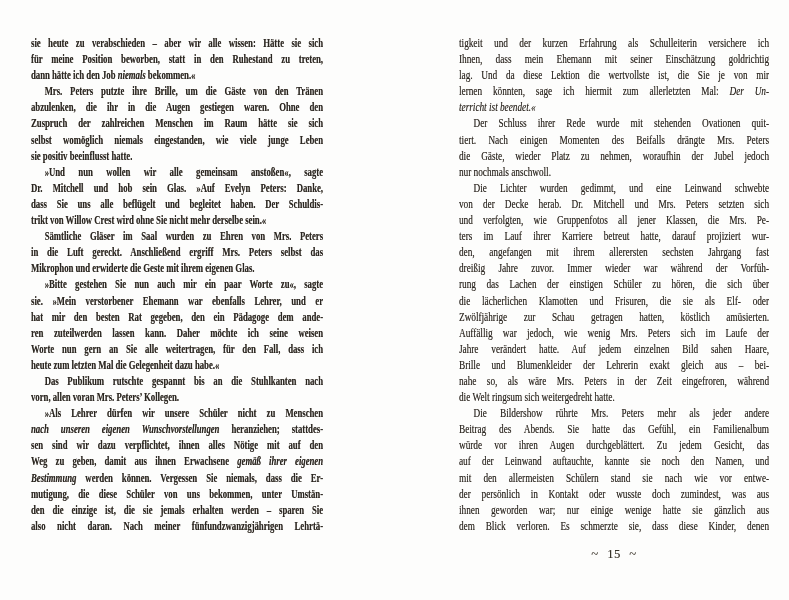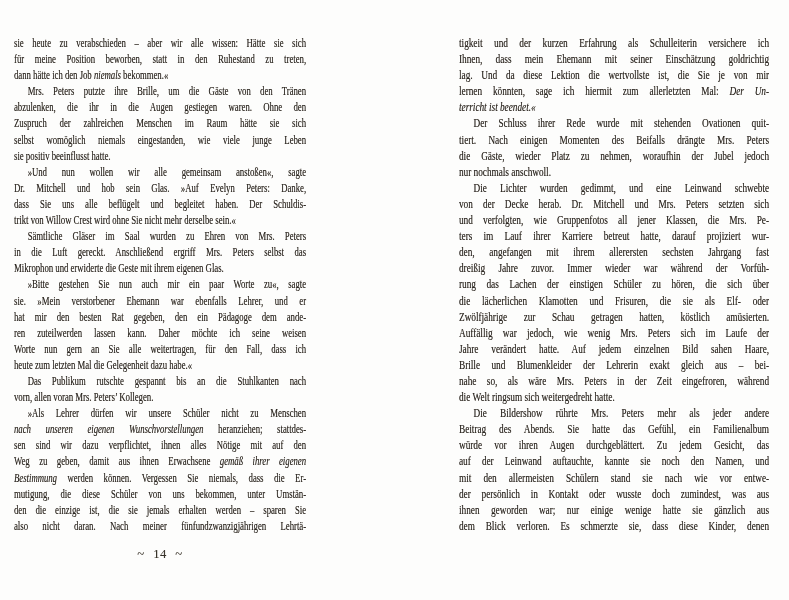--- a/index.html
+++ b/index.html
@@ -6,21 +6,21 @@
   body {
     width: 789px; height: 600px;
     background: #fdfdfc;
     position: relative;
     overflow: hidden;
     font-family: "Liberation Serif", "DejaVu Serif", serif;
     color: #2b2722;
   }
   .spread { position: absolute; inset: 0; }
   .page { position: absolute; top: 35px; }
-  .page-left  { left: 14px;  width: 292px; }
+  .page-left  { left: 31px;  width: 292px; font-weight: bold; }
   .page-right { left: 459px; width: 310px; }
   .scalebox {
     transform-origin: 0 0;
     width: 450px;
   }
   .page-left  .scalebox { transform: scaleX(0.649); }
   .page-right .scalebox { transform: scaleX(0.689); }
   .textblock {
     font-size: 13.4px;
     line-height: 16.1px;
@@ -74,23 +74,20 @@
           <div class="line i"><span>»Als Lehrer dürfen wir unsere Schüler nicht zu Menschen</span></div>
           <div class="line"><em>nach unseren eigenen Wunschvorstellungen</em><span> heranziehen; stattdes-</span></div>
           <div class="line"><span>sen sind wir dazu verpflichtet, ihnen alles Nötige mit auf den</span></div>
           <div class="line"><span>Weg zu geben, damit aus ihnen Erwachsene </span><em>gemäß ihrer eigenen</em></div>
           <div class="line"><em>Bestimmung</em><span> werden können. Vergessen Sie niemals, dass die Er-</span></div>
           <div class="line"><span>mutigung, die diese Schüler von uns bekommen, unter Umstän-</span></div>
           <div class="line"><span>den die einzige ist, die sie jemals erhalten werden – sparen Sie</span></div>
           <div class="line"><span>also nicht daran. Nach meiner fünfundzwanzigjährigen Lehrtä-</span></div>
         </div>
     </div>
-    <div class="folio">
-      <span>~ 14 ~</span>
-    </div>
   </div>
 
   <div class="page page-right">
     <div class="scalebox">
       <div class="textblock">
           <div class="line"><span>tigkeit und der kurzen Erfahrung als Schulleiterin versichere ich</span></div>
           <div class="line"><span>Ihnen, dass mein Ehemann mit seiner Einschätzung goldrichtig</span></div>
           <div class="line"><span>lag. Und da diese Lektion die wertvollste ist, die Sie je von mir</span></div>
           <div class="line"><span>lernen könnten, sage ich hiermit zum allerletzten Mal: </span><em>Der Un-</em></div>
           <div class="line e"><em>terricht ist beendet.«</em></div>
@@ -115,15 +112,18 @@
           <div class="line i"><span>Die Bildershow rührte Mrs. Peters mehr als jeder andere</span></div>
           <div class="line"><span>Beitrag des Abends. Sie hatte das Gefühl, ein Familienalbum</span></div>
           <div class="line"><span>würde vor ihren Augen durchgeblättert. Zu jedem Gesicht, das</span></div>
           <div class="line"><span>auf der Leinwand auftauchte, kannte sie noch den Namen, und</span></div>
           <div class="line"><span>mit den allermeisten Schülern stand sie nach wie vor entwe-</span></div>
           <div class="line"><span>der persönlich in Kontakt oder wusste doch zumindest, was aus</span></div>
           <div class="line"><span>ihnen geworden war; nur einige wenige hatte sie gänzlich aus</span></div>
           <div class="line"><span>dem Blick verloren. Es schmerzte sie, dass diese Kinder, denen</span></div>
         </div>
     </div>
+    <div class="folio">
+      <span>~ 15 ~</span>
+    </div>
   </div>
 
 </div>
 
 </body></html>

